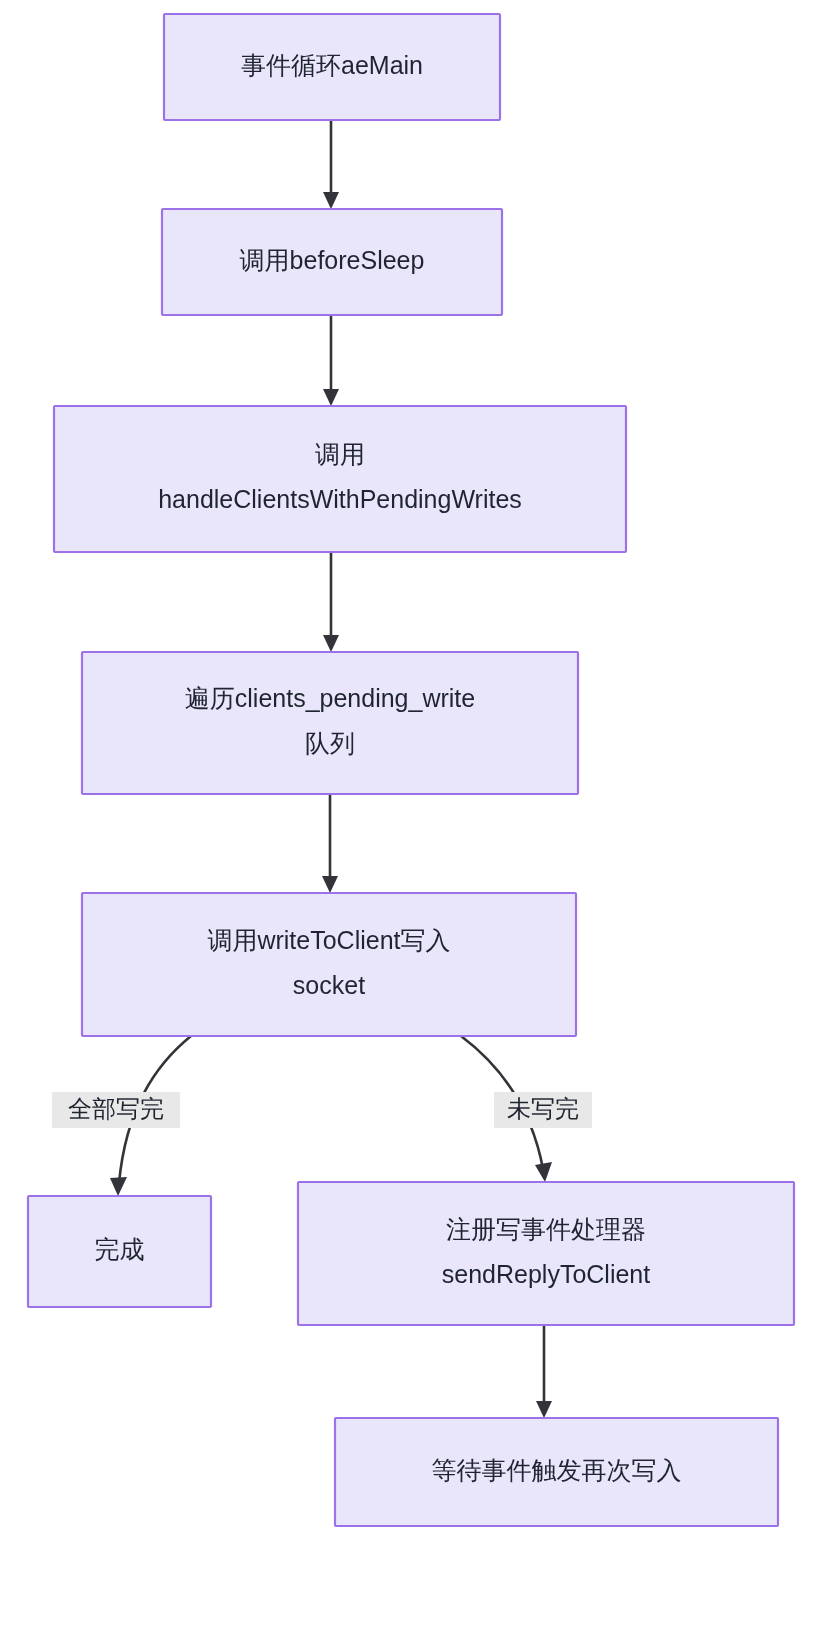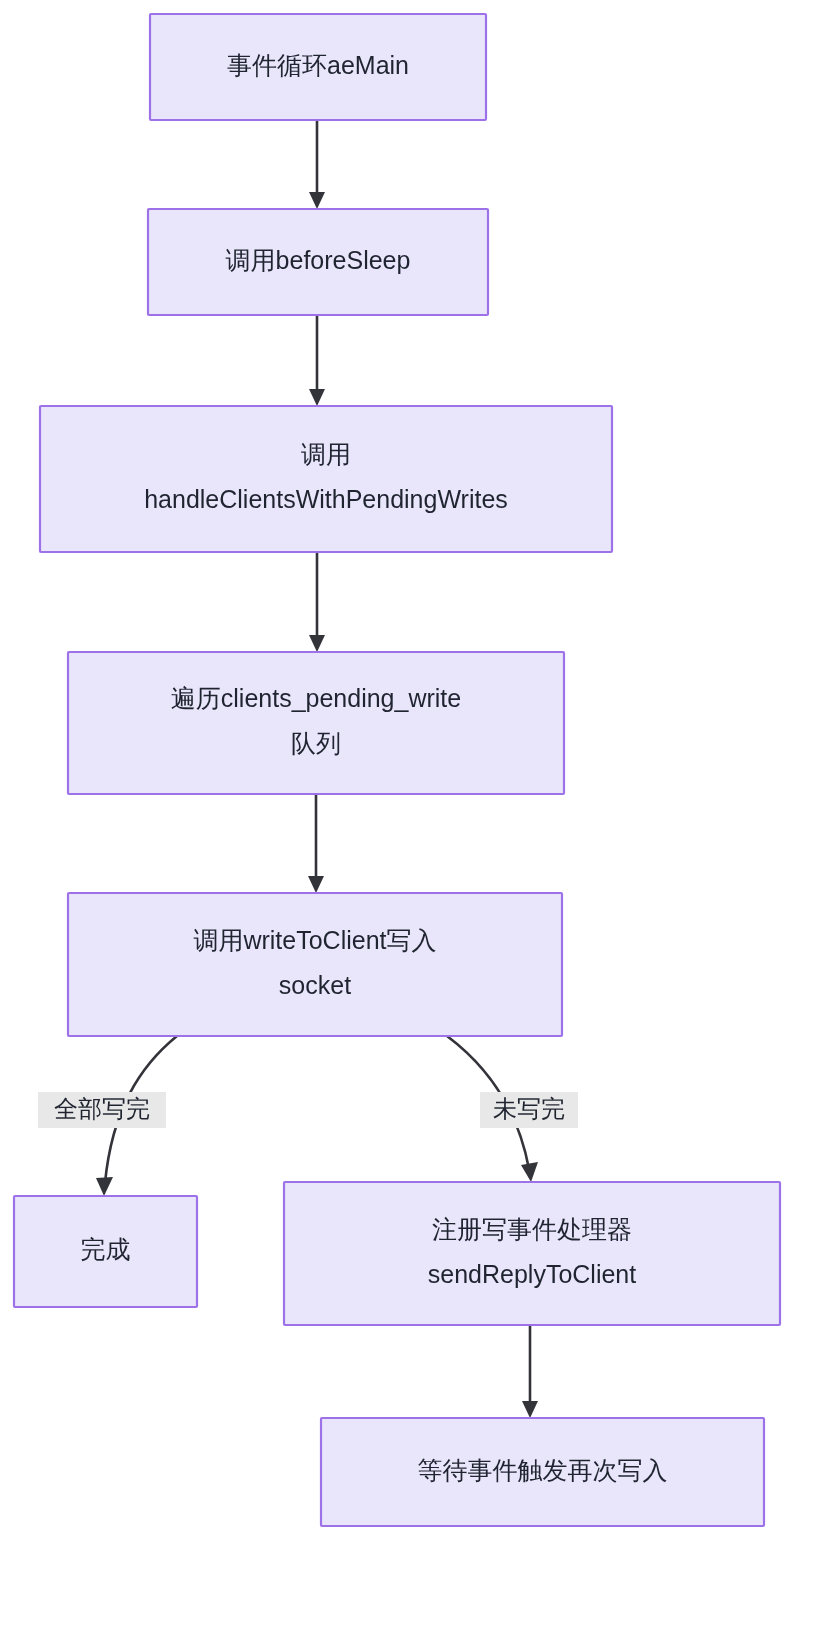--- a/index.html
+++ b/index.html
@@ -10,20 +10,21 @@
   body {
     width: 836px;
     height: 1628px;
     font-family: "Liberation Sans", "DejaVu Sans", sans-serif;
     overflow: hidden;
   }
   #flow-root {
     position: relative;
     width: 709px;
     height: 1628px;
+    margin-left: 14px;
   }
   svg#flow-svg {
     position: absolute;
     top: 0;
     left: 0;
     width: 836px;
     height: 1628px;
     display: block;
   }
   .node-rect {

